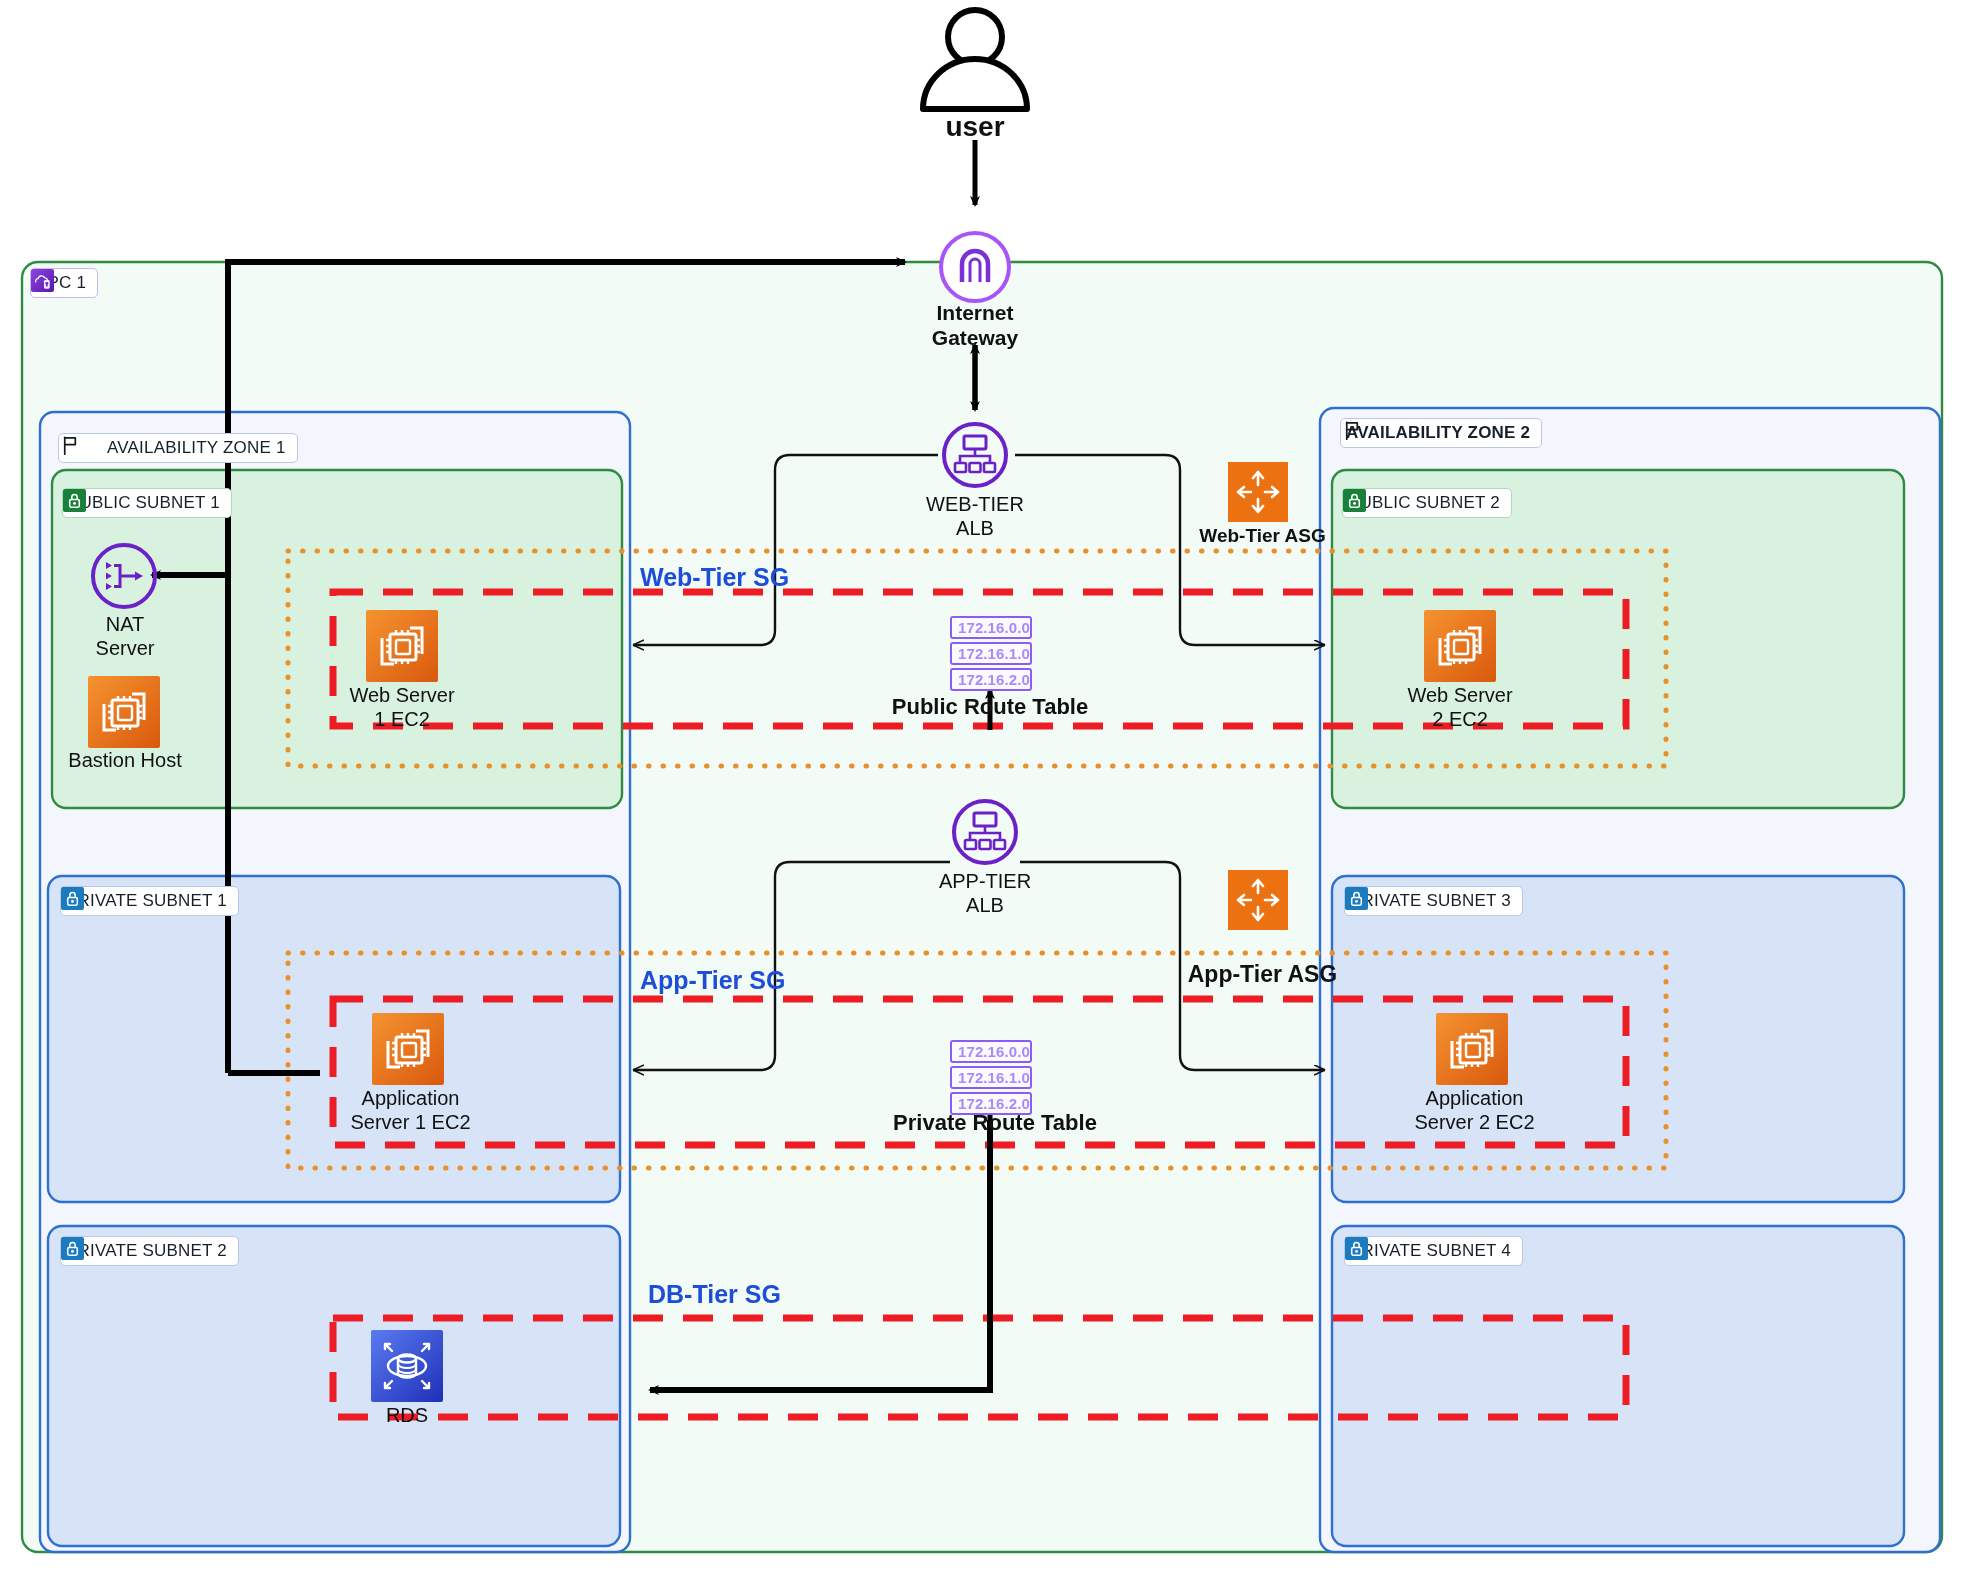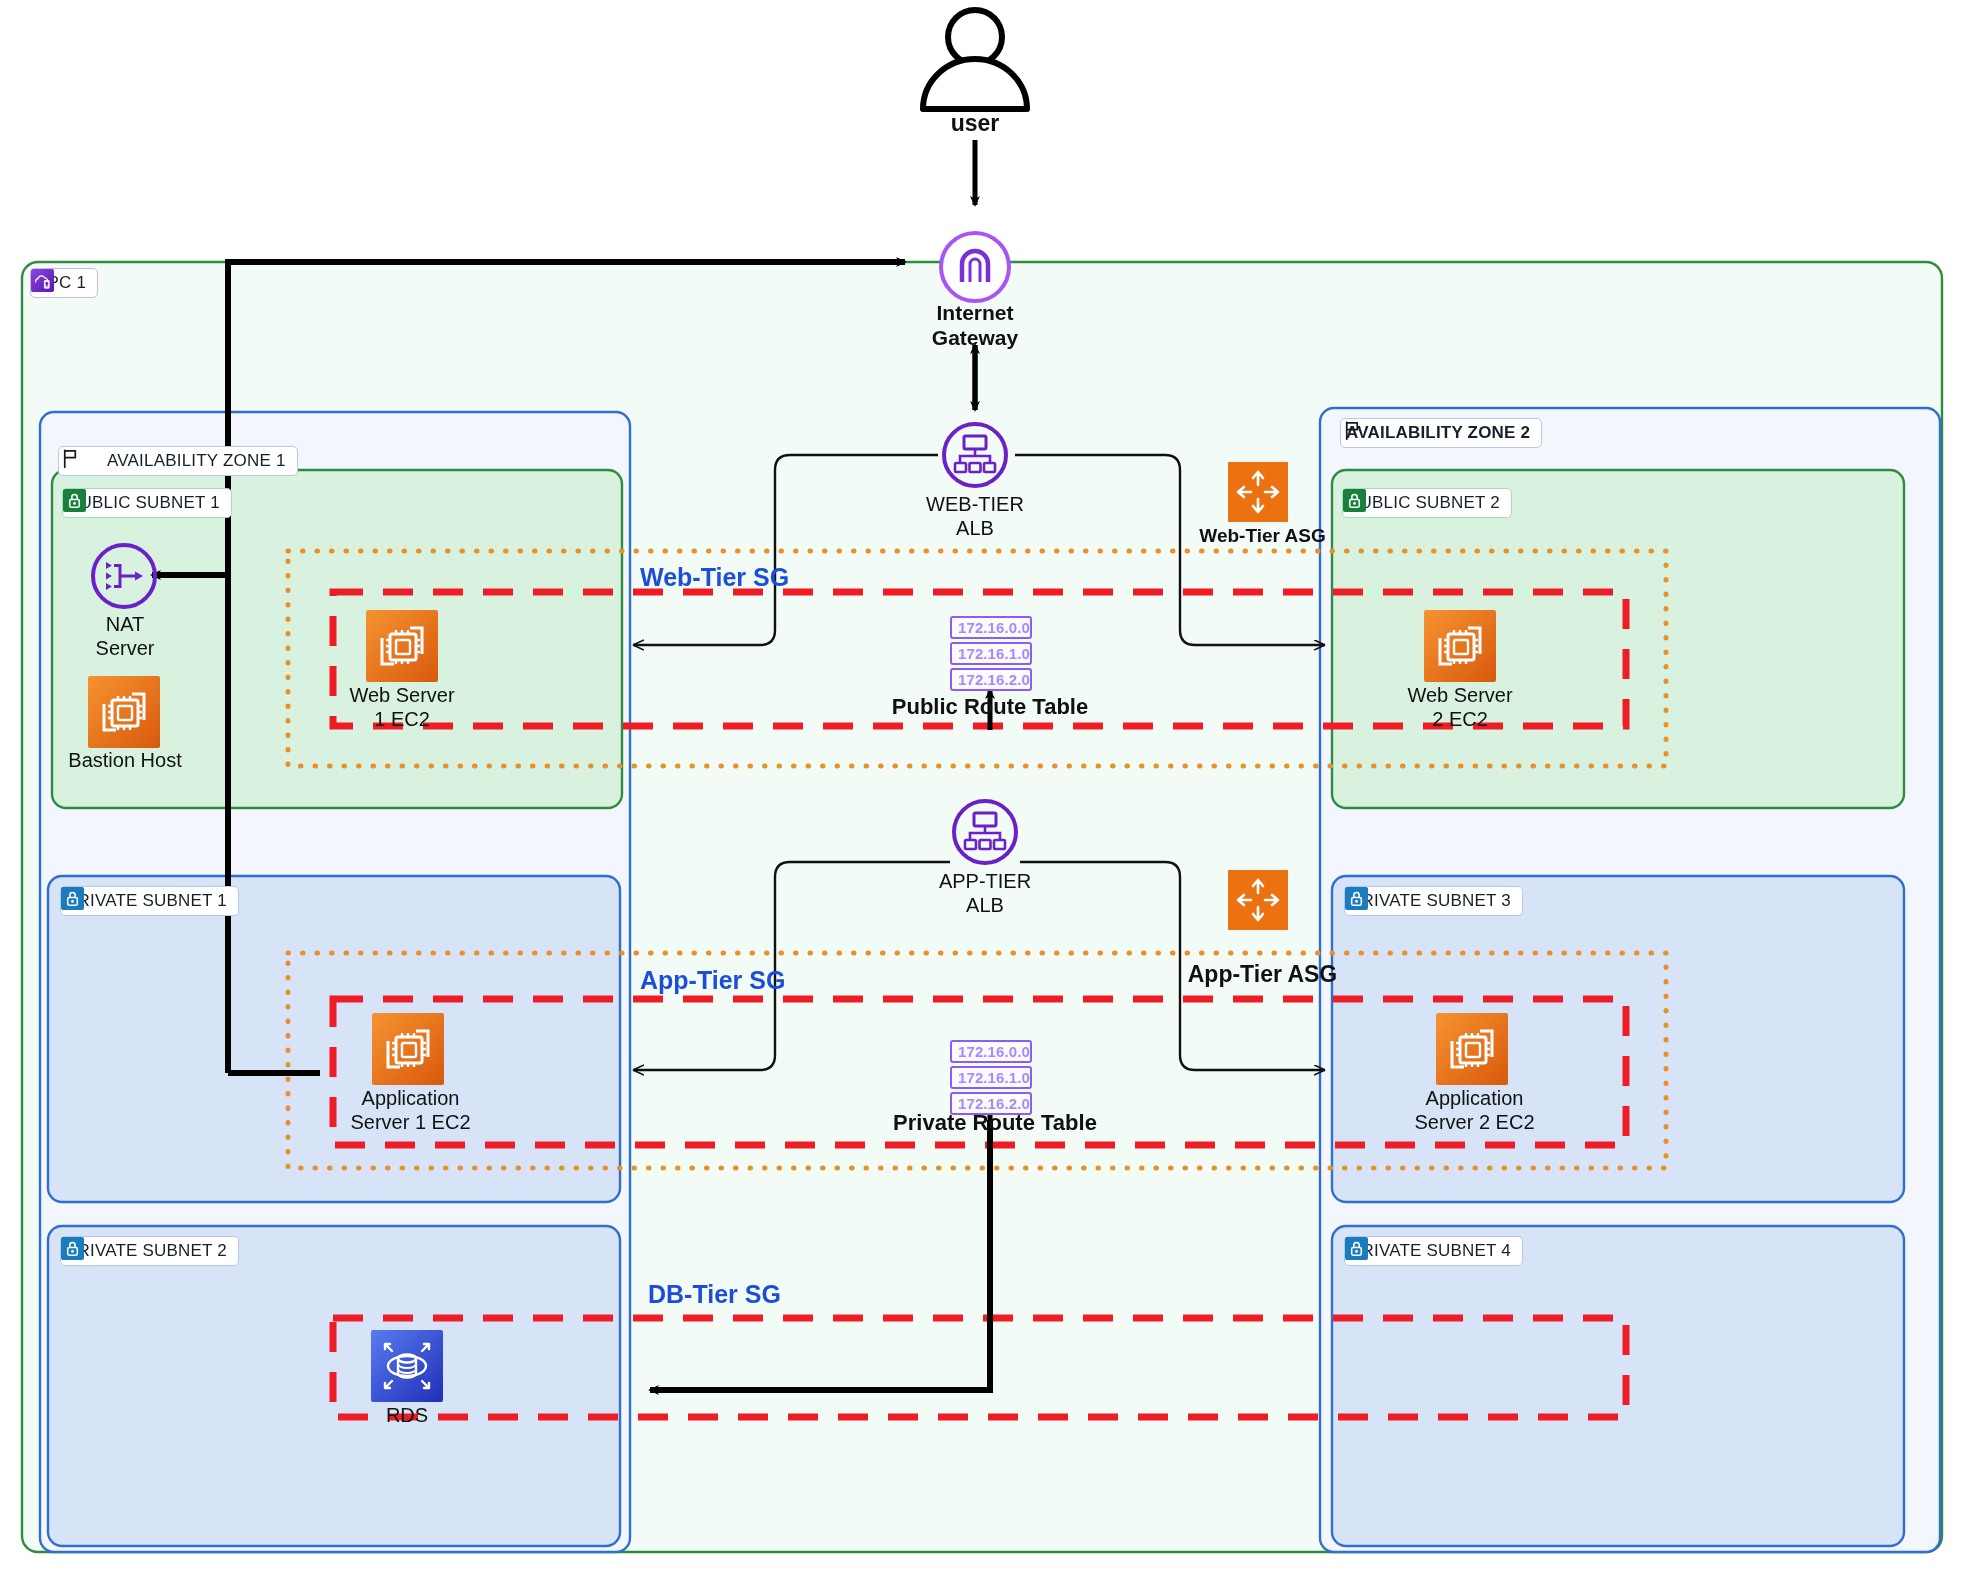--- a/index.html
+++ b/index.html
@@ -156,21 +156,21 @@
     <svg class="tag-ico" viewBox="0 0 24 24">
       <rect width="24" height="24" rx="2" fill="url(#gradVpcTag)"></rect>
       <path d="M5 13.5a2.6 2.6 0 0 1 2.4-3.4 3.6 3.6 0 0 1 6.8-.9 2.6 2.6 0 0 1 2.3 4.3" fill="none" stroke="#fff" stroke-width="1.3" stroke-linecap="round"></path>
       <rect x="13.5" y="11.5" width="6" height="9" rx="1.4" fill="#fff" opacity=".9"></rect>
       <circle cx="16.5" cy="15" r="1.5" fill="#6b21c8"></circle>
       <rect x="15.8" y="15.4" width="1.4" height="3" fill="#6b21c8"></rect>
     </svg>
     <span class="tagtxt">VPC 1</span>
   </div>
 
-  <div class="grp-tag" style="left:58px;top:446px;border:1.6px solid #b9c7e8;padding-left:48px;">
+  <div class="grp-tag" style="left:58px;top:433px;border:1.6px solid #b9c7e8;padding-left:48px;">
     <svg class="tag-ico" viewBox="0 0 24 24">
       <path d="M6 3.5 L6 21" stroke="#1a1a1a" stroke-width="1.8" stroke-linecap="round" fill="none"></path>
       <path d="M6 4 L17 4 L17 11 L6 11" stroke="#1a1a1a" stroke-width="1.8" fill="none" stroke-linejoin="round"></path>
     </svg>
     <span class="tagtxt">AVAILABILITY ZONE 1</span>
   </div>
 
   <div class="grp-tag" style="left:1340px;top:418px;border:1.6px solid #b9c7e8;font-weight:bold;">
     <svg class="tag-ico" viewBox="0 0 24 24">
       <path d="M6 3.5 L6 21" stroke="#1a1a1a" stroke-width="1.8" stroke-linecap="round" fill="none"></path>
@@ -240,21 +240,21 @@
       <circle cx="12" cy="15" r="1.5" fill="#fff"></circle>
     </svg>
     <span class="tagtxt">PRIVATE SUBNET
 4</span>
   </div>
 
   <svg class="abs" style="left:905px;top:5px;width:140px;height:115px;" viewBox="0 0 140 115">
     <circle cx="70" cy="32" r="27" fill="#fff" stroke="#000" stroke-width="6"></circle>
     <path d="M18 104 a52 50 0 0 1 104 0 Z" fill="#fff" stroke="#000" stroke-width="6" stroke-linejoin="round"></path>
   </svg>
-  <div class="node-cap bold" style="left:880px;top:110px;width:190px;font-size:23px;">user</div>
+  <div class="node-cap bold" style="left:880px;top:110px;width:190px;font-size:28px;">user</div>
 
   <svg class="abs" style="left:936px;top:228px;width:78px;height:78px;" viewBox="0 0 78 78">
     <circle cx="39" cy="39" r="34" fill="#fff" stroke="#a855f7" stroke-width="4"></circle>
     <path d="M26 54 V36a13 13 0 0 1 26 0v18" fill="none" stroke="#7b2fd6" stroke-width="4.5"></path>
     <path d="M34 54 V36a5 5 0 0 1 10 0v18" fill="none" stroke="#7b2fd6" stroke-width="3"></path>
   </svg>
   <div class="node-cap bold" style="left:885px;top:300px;width:180px;font-size:21px;">Internet
 Gateway</div>
 
   <svg class="abs" style="left:88px;top:540px;width:72px;height:72px;" viewBox="0 0 72 72">

